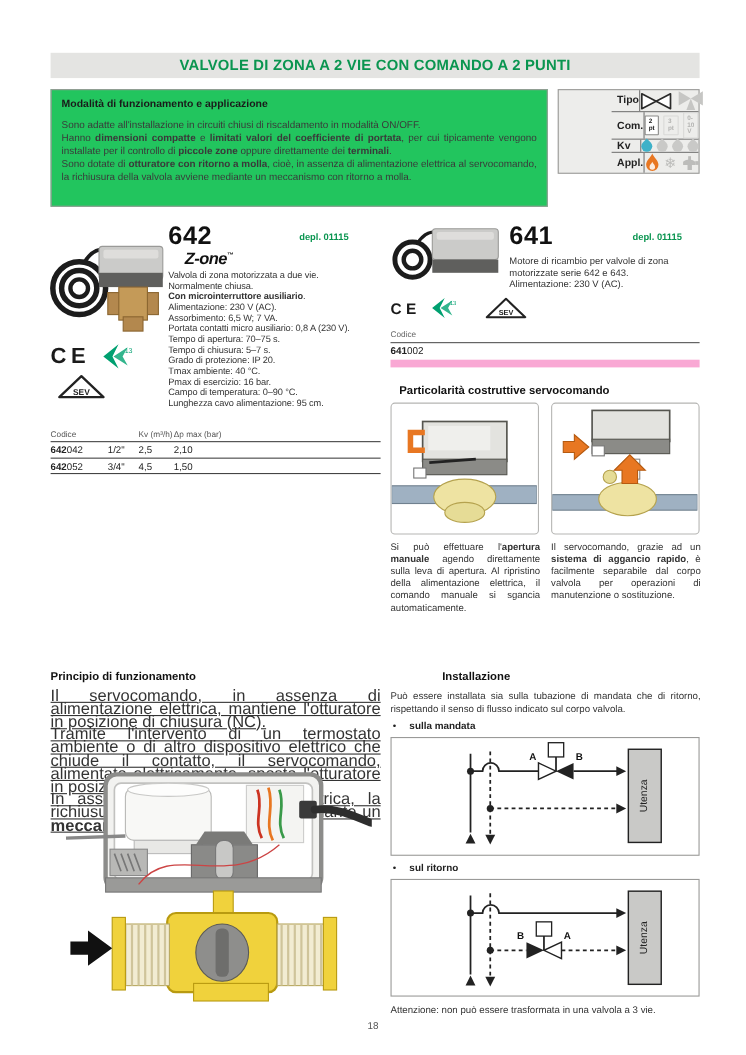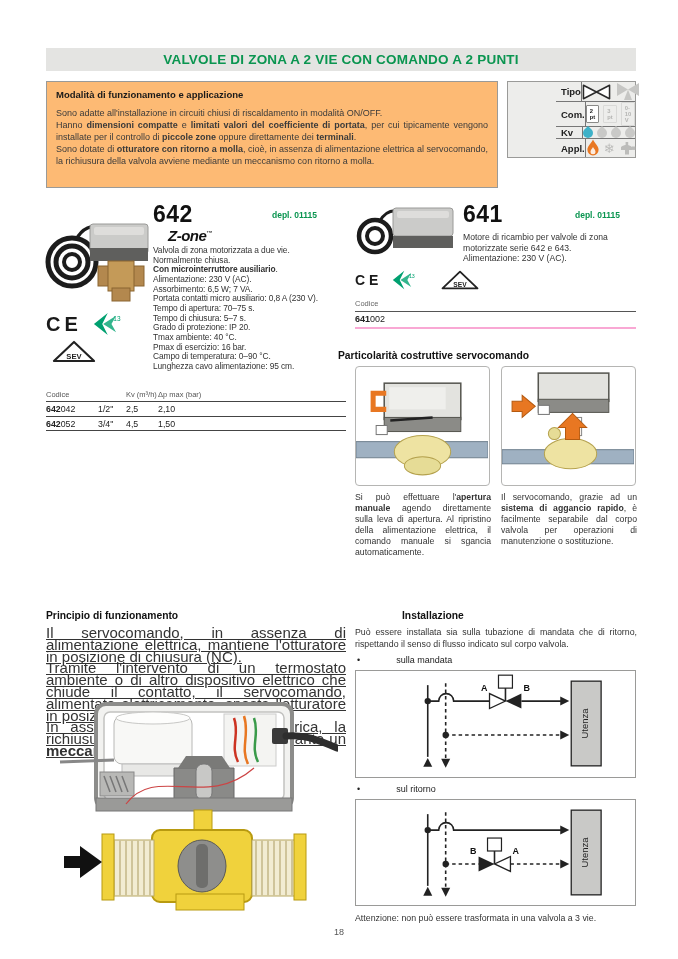--- a/index.html
+++ b/index.html
@@ -3,21 +3,21 @@
 <meta charset="utf-8">
 <style>
   html,body{margin:0;padding:0;background:#fff;}
   .page{position:relative;width:678px;height:959px;background:#ffffff;
         font-family:"Liberation Sans",sans-serif;color:#2b2b2b;overflow:hidden;}
   .bseg{font-weight:bold;}
 
   .title-bar{position:absolute;left:46px;top:48px;width:590px;height:23px;background:#e4e4e2;
              text-align:center;line-height:23px;font-weight:bold;font-size:13.5px;color:#0a9550;letter-spacing:.2px;}
 
-  .intro-box{position:absolute;left:46px;top:81px;width:452px;height:107px;background:#fdba74;
+  .intro-box{position:absolute;left:46px;top:81px;width:452px;height:107px;background:#22c55e;
              border:1px solid #9a9a98;box-sizing:border-box;padding:7px 9px;}
   .intro-heading{font-size:9.5px;font-weight:bold;color:#1a1a1a;margin-bottom:7px;}
   .intro-text{font-size:9px;line-height:12px;text-align:justify;color:#3a3a3a;}
 
   .spec-box{position:absolute;left:507px;top:81px;width:129px;height:77px;background:#ededeb;
             border:1px solid #9a9a98;box-sizing:border-box;display:flex;flex-direction:column;padding-left:48px;}
   .spec-row{display:flex;flex:1;border-bottom:1px solid #777;}
   .spec-row:last-child{border-bottom:none;}
   .spec-label{width:37px;display:flex;align-items:center;padding-left:5px;font-weight:bold;
               font-size:9.5px;color:#222;border-right:1px solid #777;box-sizing:border-box;}
@@ -40,40 +40,40 @@
   .desc-642 div{white-space:nowrap;}
   .desc-641{left:463px;top:232px;width:178px;font-size:8.6px;line-height:10.5px;}
 
   .ce{font-weight:bold;color:#1a1a1a;letter-spacing:4px;font-family:"Liberation Sans",sans-serif;}
   .ce.big{font-size:20px;}
   .ce.small{font-size:14px;}
   .certrow{display:flex;align-items:center;gap:7px;}
 
   .codice-block{position:absolute;left:355px;top:299px;width:281px;}
   .codice-label{font-size:7.5px;color:#666;margin-bottom:3px;}
-  .codice-value{border-top:1px solid #555;border-bottom:2px solid #f9a8d4;padding:2px 0 3px;font-size:9px;color:#222;}
+  .codice-value{border-top:1px solid #555;border-bottom:7px solid #f9a8d4;padding:2px 0 3px;font-size:9px;color:#222;}
 
   .t642{position:absolute;left:46px;top:388px;width:300px;}
   .t642 .hd{position:relative;height:13px;border-bottom:1px solid #444;font-size:7.5px;color:#555;}
   .t642 .rw{position:relative;height:13.5px;border-bottom:1px solid #444;font-size:8.8px;color:#222;}
   .t642 span{position:absolute;top:2px;}
   .th0{left:0;}.th1{left:80px;}.th2{left:112px;}
   .tc0{left:0;}.tc1{left:52px;}.tc2{left:80px;}.tc3{left:112px;}
 
   .sec-heading{position:absolute;font-size:10.3px;font-weight:bold;color:#111;}
   .servo-frame{position:absolute;top:366px;width:135px;height:120px;background:#fff;border:1.5px solid #b5b5b3;
                border-radius:4px;box-sizing:border-box;overflow:hidden;}
   .servo-cap{position:absolute;top:492px;width:136px;font-size:8.7px;line-height:11px;text-align:justify;color:#333;}
 
   .body-text{position:absolute;text-align:justify;color:#333;}
   .principle-text{left:46px;top:627px;width:300px;font-size:15px;line-height:11.8px;text-decoration:underline;}
   .install-text{left:355px;top:627px;width:282px;font-size:8.8px;line-height:11.5px;}
   .bullet{position:absolute;left:357px;font-size:9px;color:#222;}
   .bullet .dot{margin-right:12px;}
-  .bullet .lbl{font-weight:normal;margin-left:24px;}
+  .bullet .lbl{font-weight:bold;}
   .diagram{position:absolute;left:355px;width:281px;border:1.5px solid #9a9a98;box-sizing:border-box;background:#fff;}
   .warning{position:absolute;left:355px;top:913px;font-size:8.8px;color:#333;}
   .page-num{position:absolute;left:0;top:927px;width:100%;text-align:center;font-size:9px;color:#555;}
 
   .ln{stroke:#222;stroke-width:1.6;fill:none;}
   .dash{stroke-dasharray:3.5,3;}
   .dlbl{font-size:9px;font-weight:bold;fill:#111;}
 </style>
 </head>
 <body>
@@ -241,21 +241,21 @@
     </svg>
   </div>
 
   <div class="codice-block">
     <div class="codice-label">Codice</div>
     <div class="codice-value">
       <b>641</b><span>002</span>
     </div>
   </div>
 
-  <div class="sec-heading" style="left:338px;top:350px;">Particolarità costruttive servocomando</div>
+  <div class="sec-heading" style="left:363px;top:350px;">Particolarità costruttive servocomando</div>
 
   <div class="servo-frame" style="left:355px;">
     <svg width="132" height="117" viewBox="0 0 131 116">
       <rect x="0" y="74" width="131" height="16" fill="#9fb1c2" stroke="#70818f"></rect>
       <ellipse cx="66" cy="84" rx="28" ry="16" fill="#eee3a2" stroke="#b5a24e"></ellipse>
       <ellipse cx="66" cy="98" rx="18" ry="9" fill="#e6dc96" stroke="#b5a24e"></ellipse>
       <rect x="28" y="16" width="76" height="36" fill="#e3e3df" stroke="#55554f" stroke-width="1.5"></rect>
       <rect x="33" y="20" width="56" height="22" fill="#efefec"></rect>
       <rect x="28" y="50" width="76" height="14" fill="#8b8b87" stroke="#55554f"></rect>
       <line x1="34" y1="53" x2="76" y2="50" stroke="#222" stroke-width="2.5"></line>

